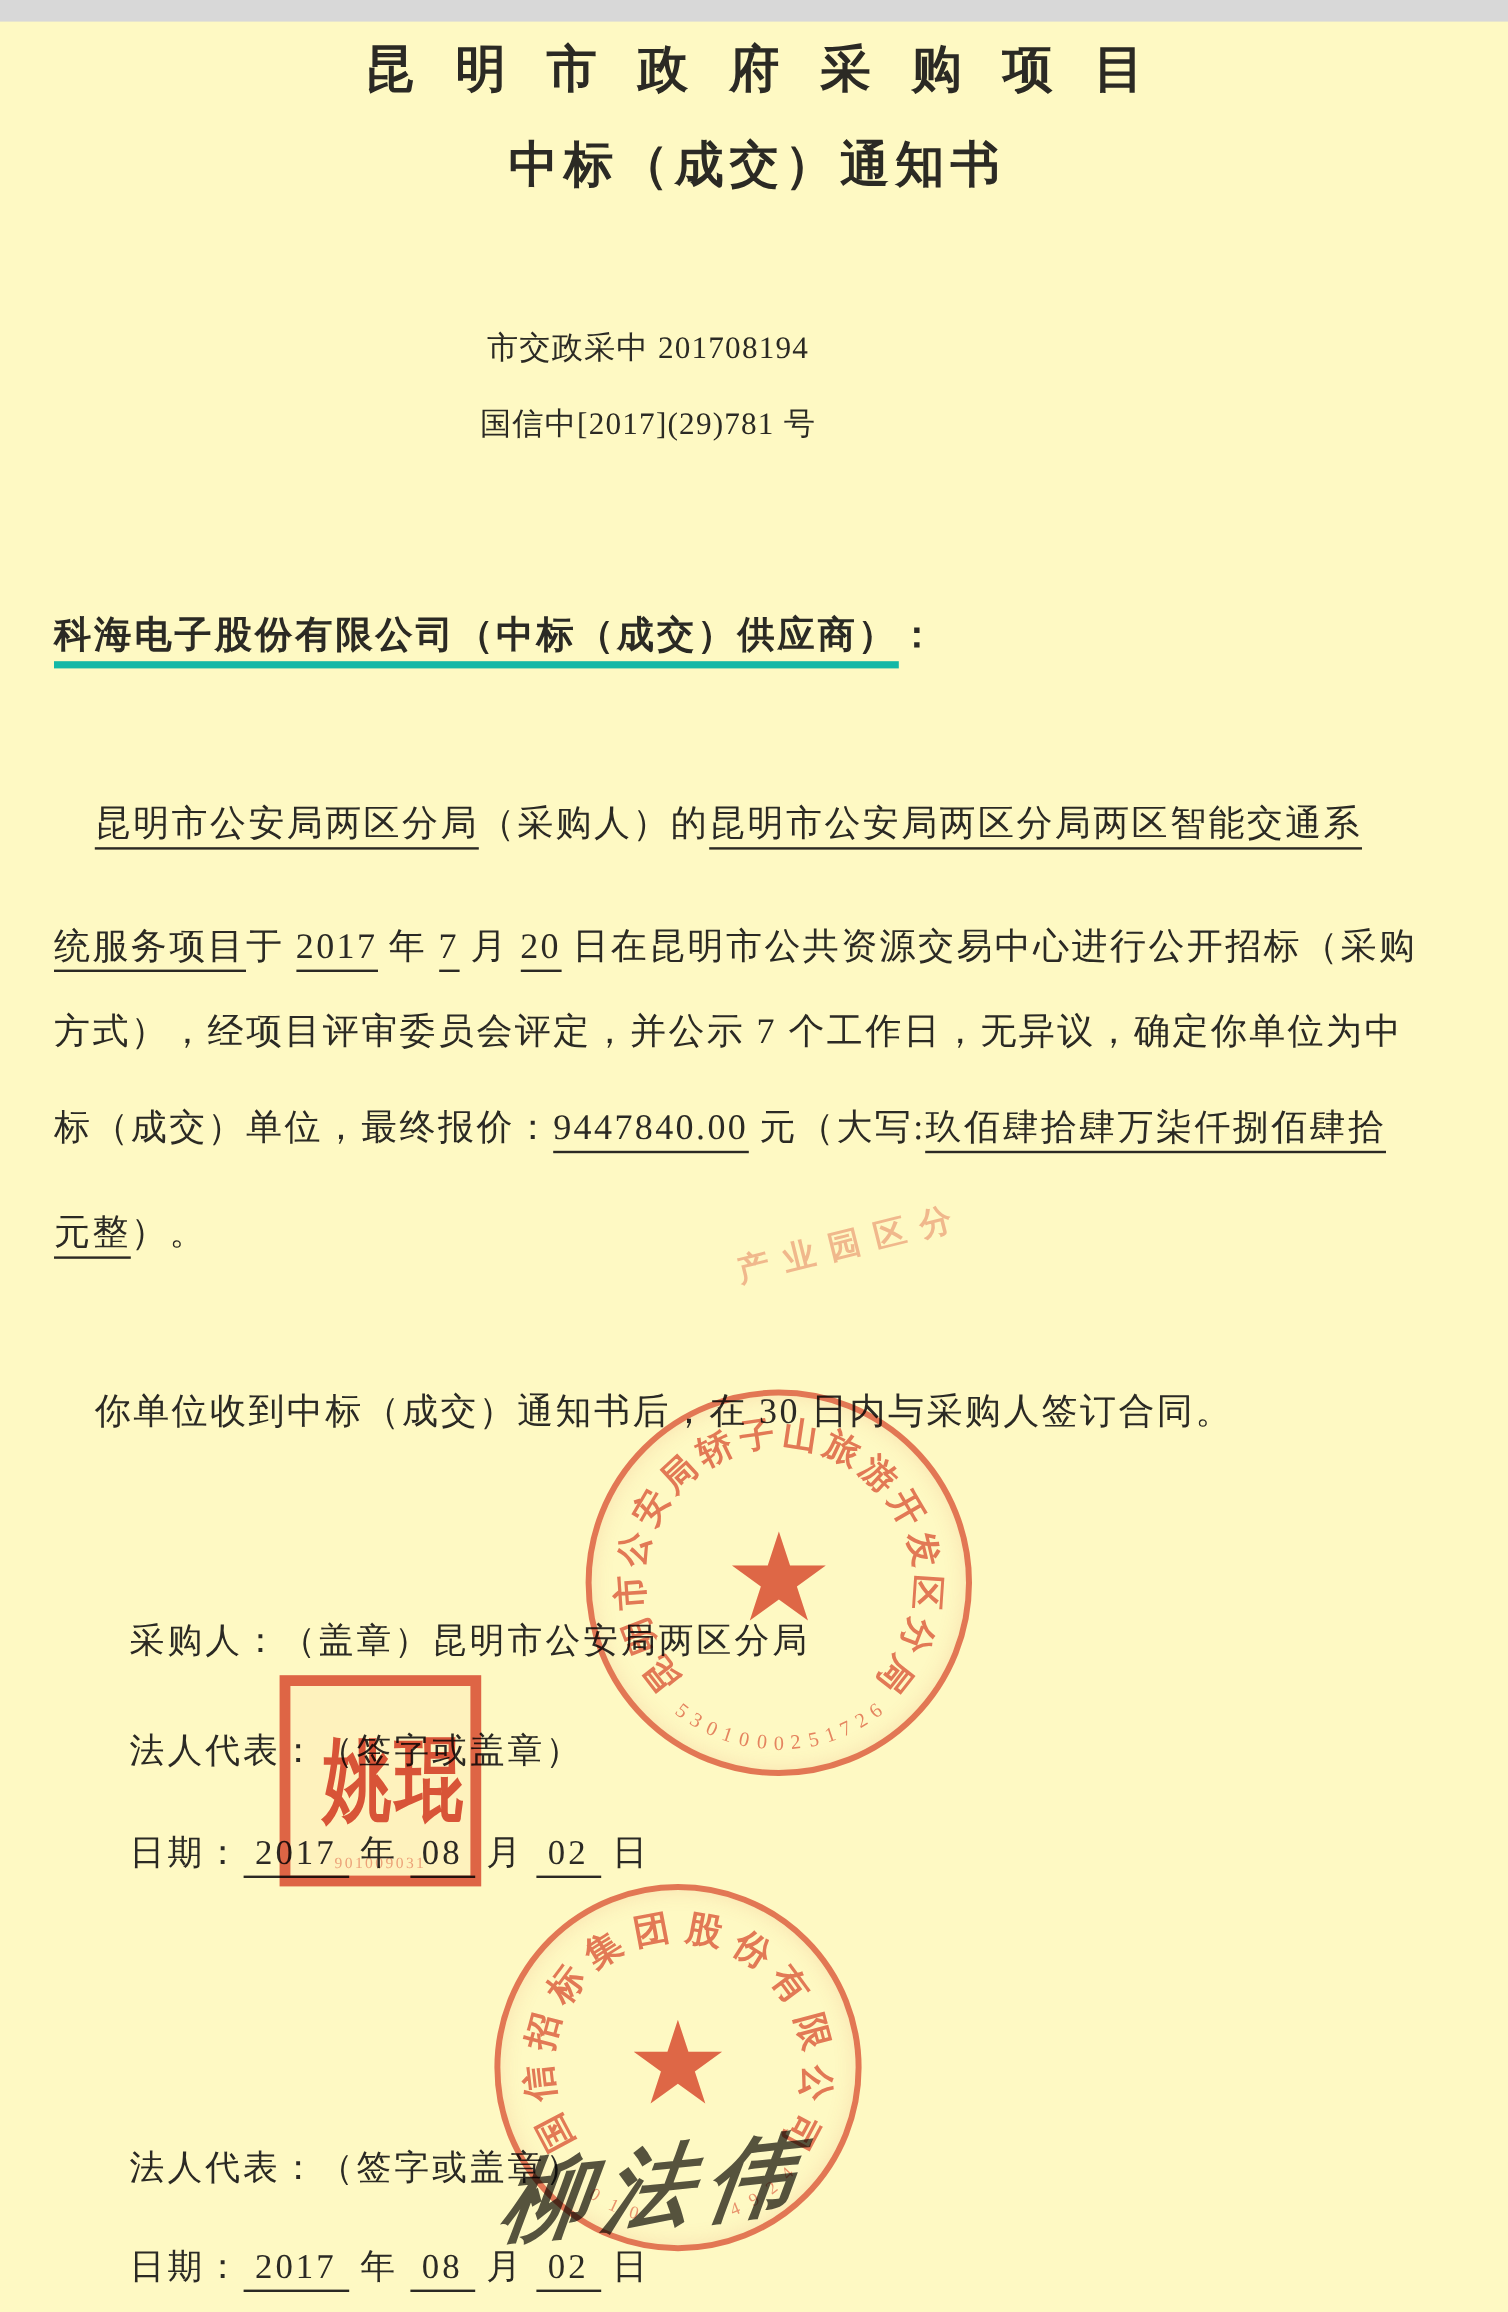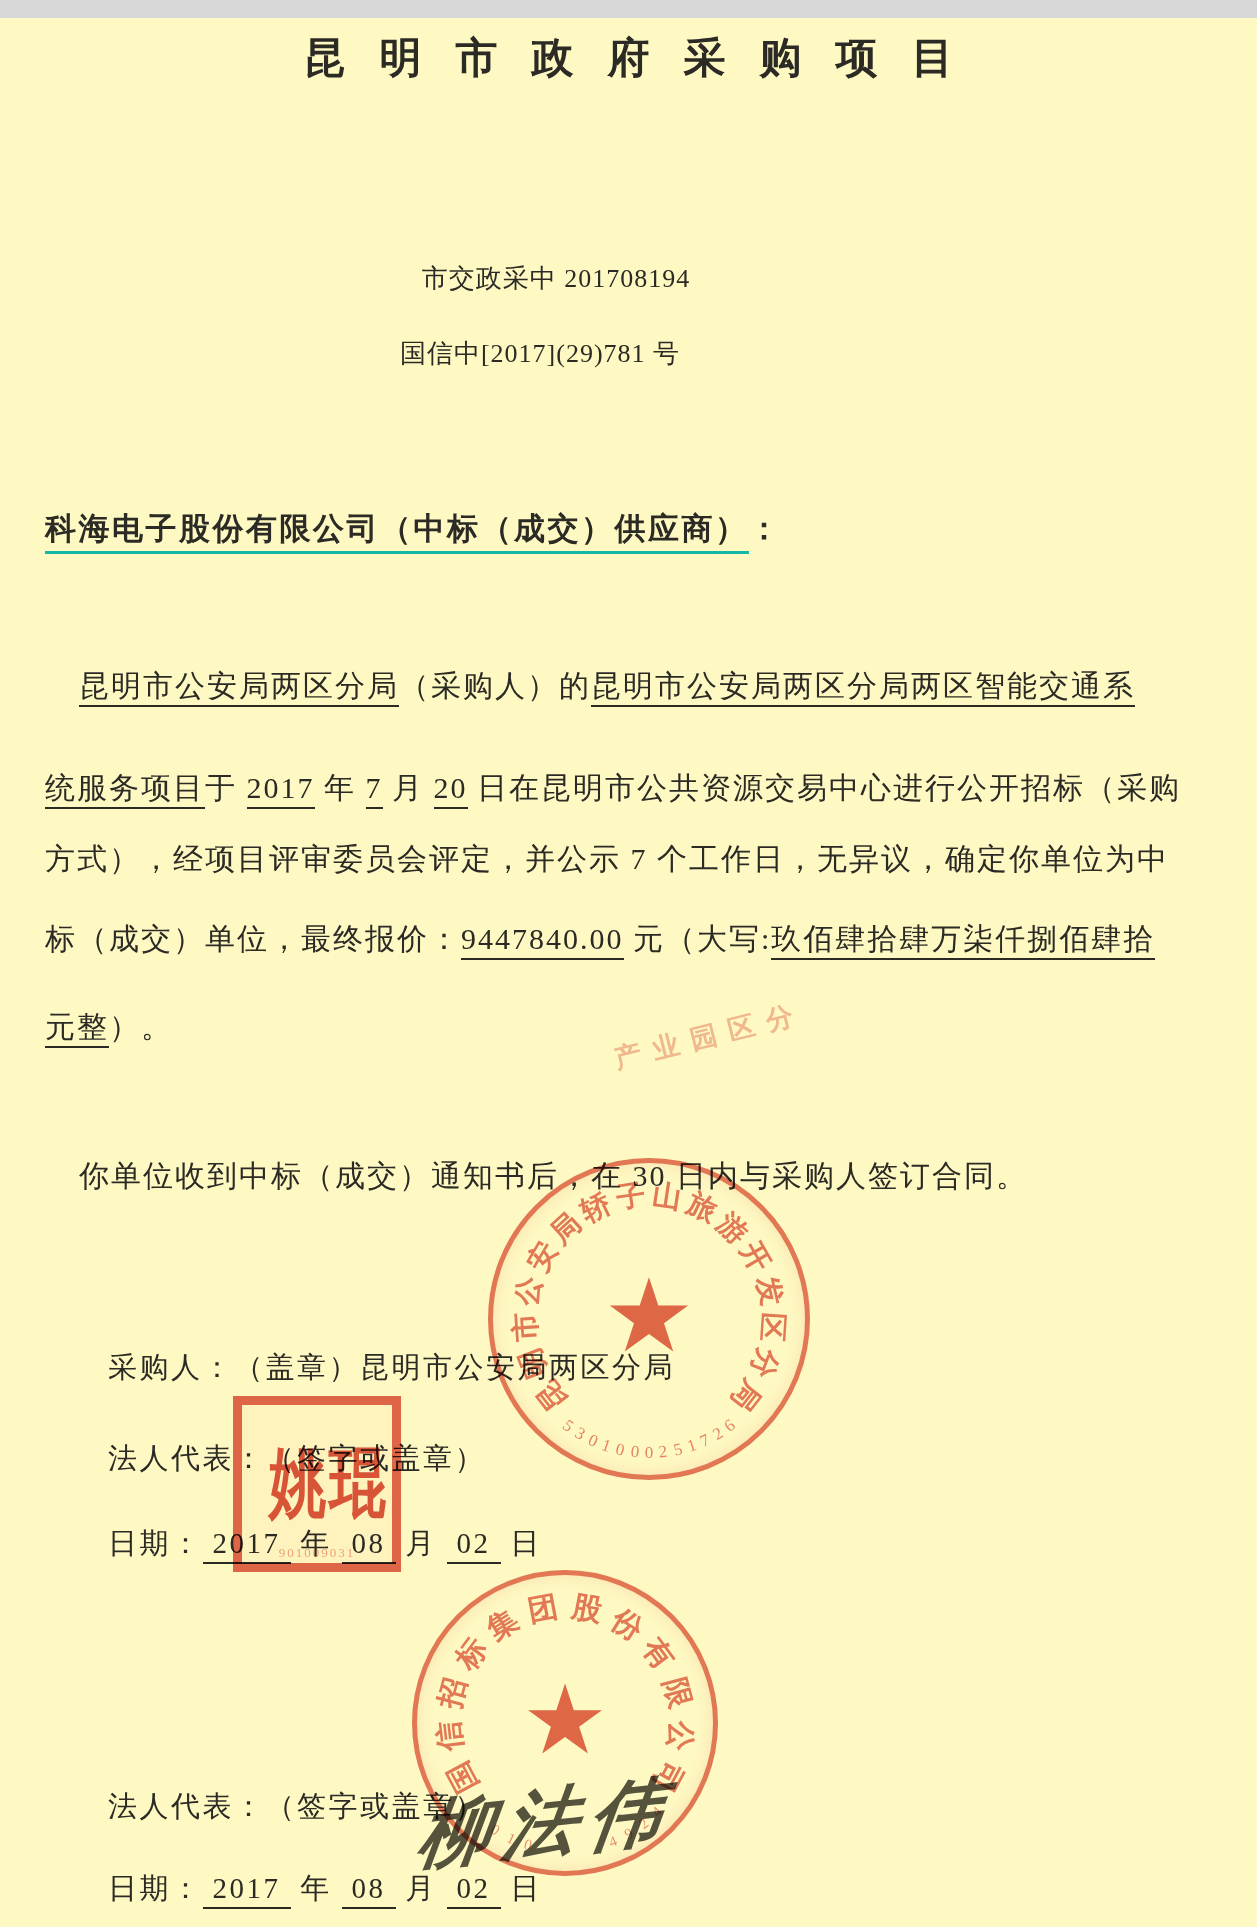--- a/index.html
+++ b/index.html
@@ -7,27 +7,27 @@
     position:relative;width:1257px;height:1927px;margin:18px auto;
     background:#fef9c3;color:#2b2a24;overflow:hidden;
     font-family:"Liberation Serif","DejaVu Serif",serif;
   }
   
   .t1{position:absolute;top:12px;left:0;width:100%;box-sizing:border-box;
       text-align:center;font-size:42px;letter-spacing:34px;padding-left:34px;font-weight:600;}
   .t2{position:absolute;top:92px;left:0;width:100%;box-sizing:border-box;
       text-align:center;font-size:41px;letter-spacing:5px;padding-left:5px;font-weight:600;}
   .dn{position:absolute;left:0;width:1080px;text-align:center;font-size:26px;letter-spacing:1px;}
-  .dn1{top:243px;padding-left:16px;}
+  .dn1{top:254px;}
   .dn2{top:318px;}
   .reg{position:absolute;top:398px;left:752px;font-size:26px;letter-spacing:.5px;white-space:nowrap;}
   
   .addr{position:absolute;top:490px;left:45px;font-size:31px;font-weight:bold;
         letter-spacing:2.5px;white-space:nowrap;}
-  .addr .name{border-bottom:3px solid #14b8a6;padding-bottom:5px;}
+  .addr .name{border-bottom:6px solid #14b8a6;padding-bottom:5px;}
   
   .bline{position:absolute;left:45px;font-size:30px;letter-spacing:2px;white-space:nowrap;}
   .indent{padding-left:34px;}
   .u{border-bottom:2px solid #2b2a24;padding-bottom:3px;}
   .pad{padding-left:10px;padding-right:10px;}
   
   .flabel{position:absolute;left:108px;font-size:29px;letter-spacing:2.5px;white-space:nowrap;}
   
   .stamp{position:absolute;pointer-events:none;mix-blend-mode:multiply;z-index:5;}
   .round1{left:488px;top:1140px;width:322px;height:322px;}
@@ -53,20 +53,21 @@
          font-style:italic;color:#43423c;opacity:.9;letter-spacing:12px;
          transform:rotate(-6deg) skewX(-14deg);mix-blend-mode:multiply;pointer-events:none;
          white-space:nowrap;}
 </style>
 </head>
 <body>
 
 <div class="page">
 
   <div class="t1">昆明市政府采购项目</div>
+  <div class="t2">中标（成交）通知书</div>
 
   <div class="dn dn1">市交政采中 201708194</div>
   <div class="dn dn2">国信中[2017](29)781 号</div>
 
 
   <div class="addr">
     <span class="name">科海电子股份有限公司（中标（成交）供应商）</span><span>：</span>
   </div>
 
   <div class="bline indent" style="top:648px"><span class="u">昆明市公安局两区分局</span><span>（采购人）的</span><span class="u">昆明市公安局两区分局两区智能交通系</span></div>

